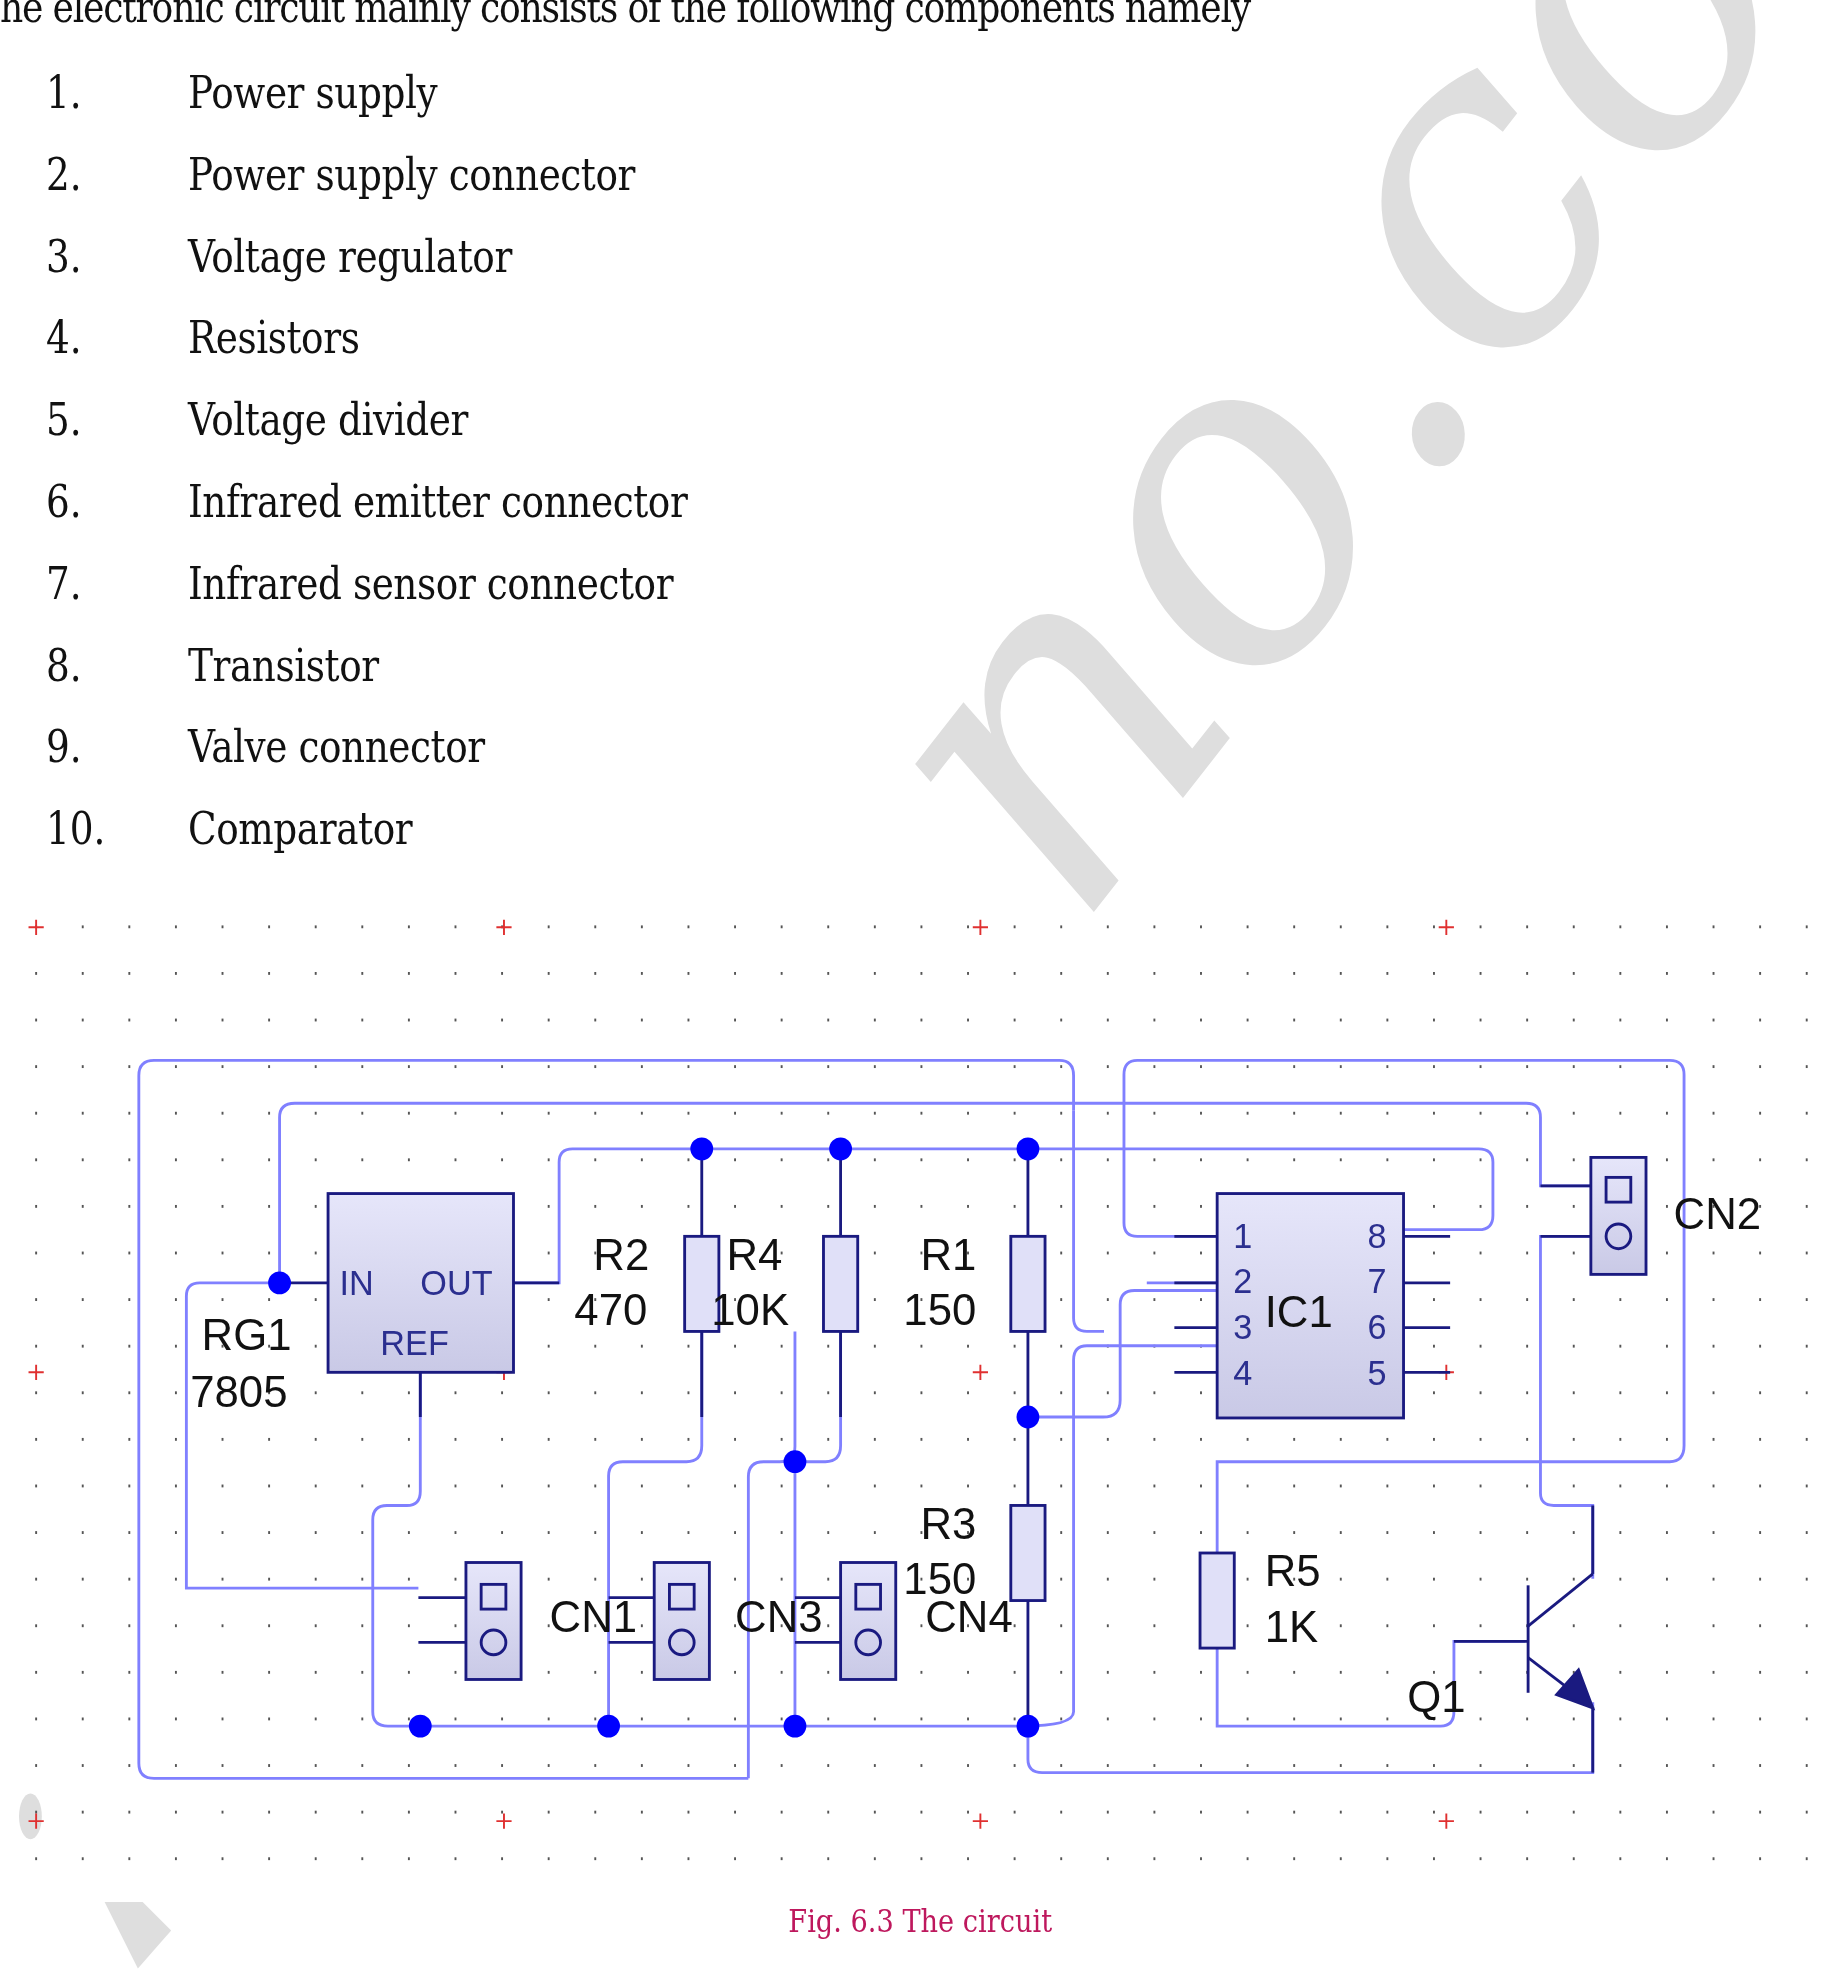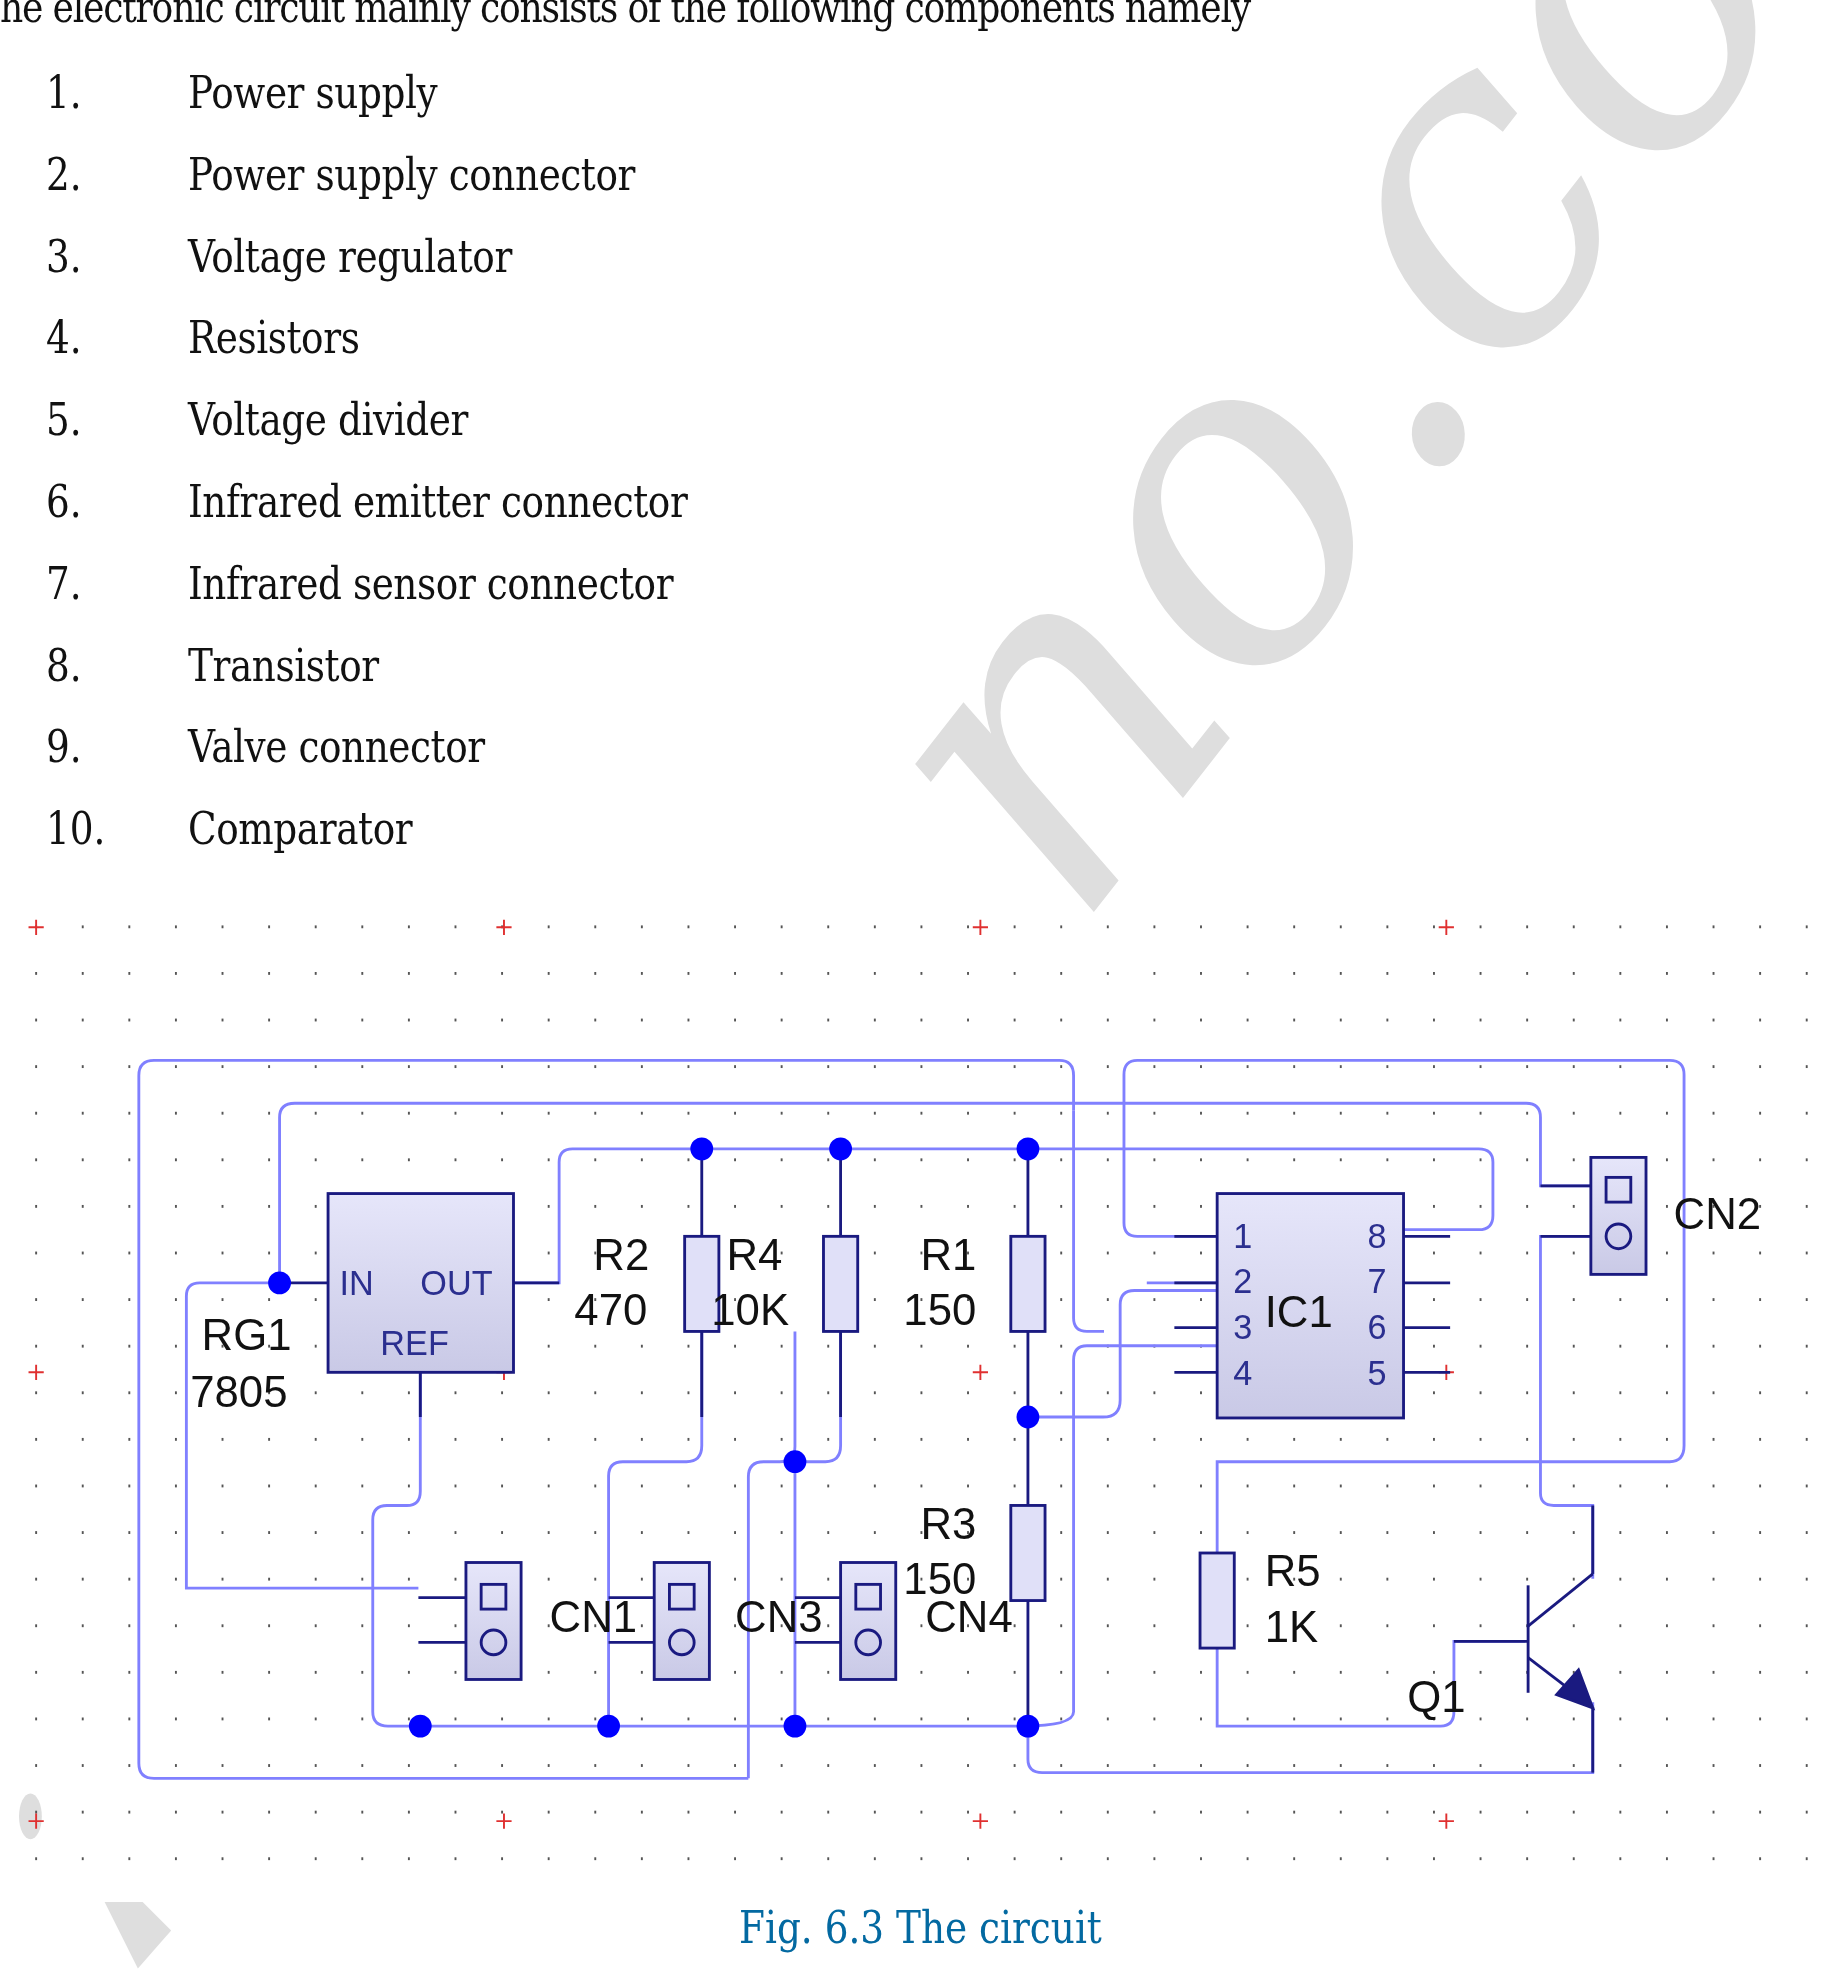--- a/index.html
+++ b/index.html
@@ -4,21 +4,21 @@
 <style>
   html, body { margin: 0; padding: 0; background: #ffffff; }
   body { width: 1840px; height: 1984px; position: relative; overflow: hidden; font-family: "DejaVu Serif", serif; }
   .intro { position: absolute; left: 0; top: -17px; font-size: 42px; color: #111; white-space: nowrap; letter-spacing: -1.4px; transform: scaleX(0.86); transform-origin: left top; }
   .list { position: absolute; left: 0; top: 67px; width: 1141px; }
   .li { position: absolute; left: 0; height: 57px; font-size: 44px; color: #111; white-space: nowrap; }
   .li .num { position: absolute; left: 46px; transform: scaleX(0.85); transform-origin: left top; }
   .li .txt { position: absolute; left: 188px; transform: scaleX(0.85); transform-origin: left top; letter-spacing: -0.5px; }
   .watermark { position: absolute; left: 0; top: 0; width: 1840px; height: 1984px; pointer-events: none; }
   #schematic { position: absolute; left: 0; top: 913px; }
-  .caption { position: absolute; left: 0; width: 1840px; top: 1902px; text-align: center; font-size: 44px; color: #0369a1; }
+  .caption { position: absolute; left: 0; width: 1840px; top: 1902px; text-align: center; font-size: 32px; color: #be185d; }
   .caption span { display: inline-block; transform: scaleX(0.85); }
   .lbl { font-family: "Liberation Sans", sans-serif; font-size: 46px; fill: #111; }
   .pin { font-family: "Liberation Sans", sans-serif; font-size: 36px; fill: #2b2f8f; }
   .pinlbl { font-family: "Liberation Sans", sans-serif; font-size: 36px; fill: #2b2f8f; }
 </style>
 </head>
 <body>
 
 <svg class="watermark" viewBox="0 0 1935 2086">
   <text x="0" y="0" transform="translate(1130,985) rotate(-52)" font-family="DejaVu Serif, serif" font-size="470" font-style="italic" fill="#dedede">no.com</text>

